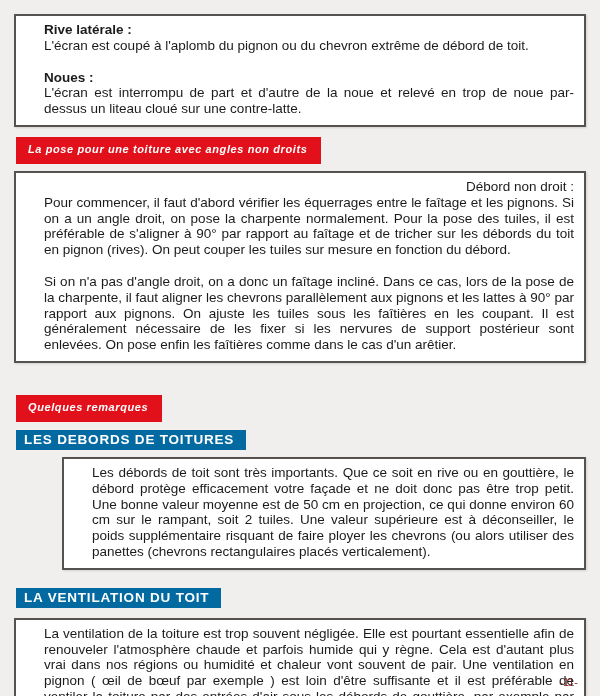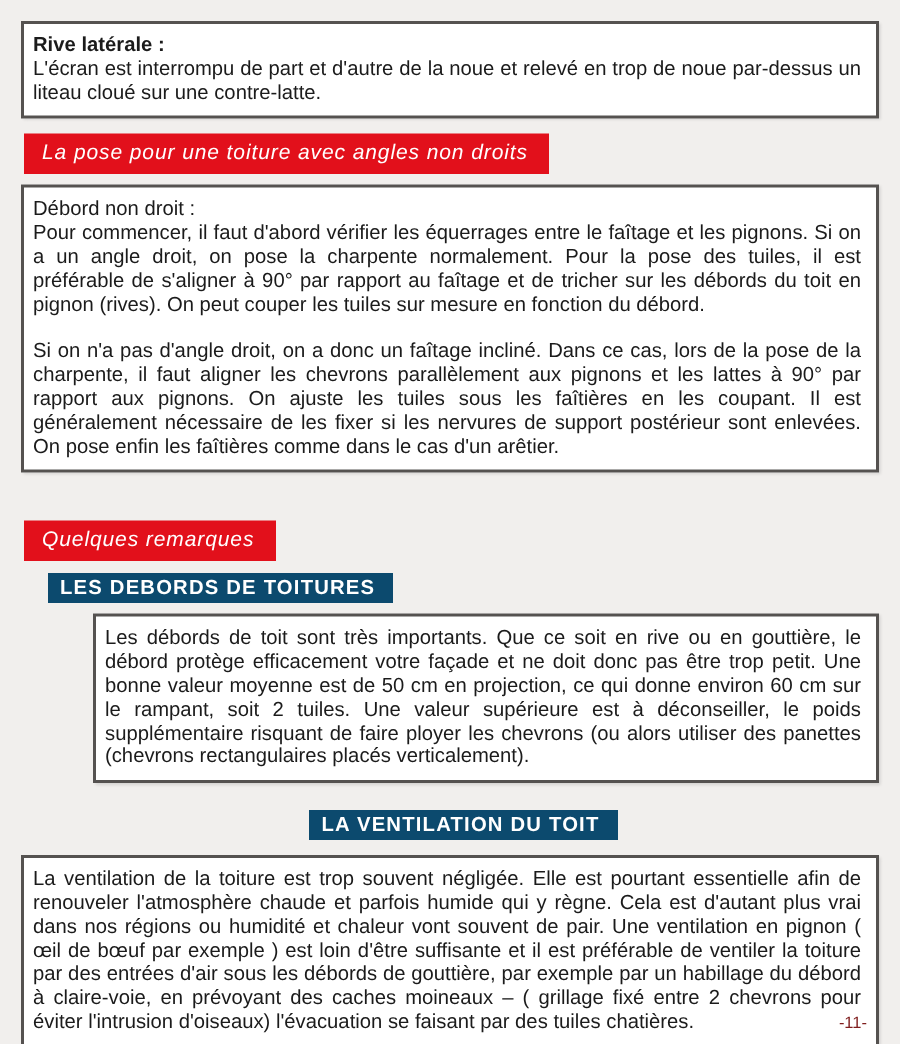--- a/index.html
+++ b/index.html
@@ -13,77 +13,79 @@
   .page {
     box-sizing: border-box;
     width: 600px; height: 696px;
     padding: 14px 14px 0 14px;
     position: relative;
   }
   .box {
     background: #ffffff;
     border: 2px solid #555250;
     box-shadow: 1px 1px 2px rgba(0,0,0,0.12);
-    padding: 6px 10px 8px 6px;
+    padding: 6px 10px 8px 28px;
     font-size: 13.5px;
     line-height: 15.8px;
   }
   .box p { margin: 0; text-align: justify; }
   .box p.head { font-weight: bold; text-align: left; }
-  .box p.plain-head { text-align: left; }
+  .box p.plain-head { text-align: right; }
   .box p.gap { margin-top: 16px; }
 
   .red-banner {
     display: inline-block;
     background: #e2101b;
     color: #ffffff;
-    font-weight: normal;
+    font-weight: bold;
     font-style: italic;
-    font-size: 14px;
+    font-size: 11px;
     line-height: 19px;
     letter-spacing: 0.6px;
     padding: 3px 14px 5px 12px;
     margin-left: 2px;
   }
   .gray-banner {
     display: inline-block;
-    background: #0c4a6e;
+    background: #0369a1;
     color: #ffffff;
     font-weight: bold;
     font-size: 13.5px;
     line-height: 15px;
     letter-spacing: 0.8px;
     padding: 2px 12px 3px 8px;
-    margin-left: 18px;
+    margin-left: 2px;
   }
 
   .mt-banner1 { margin-top: 10px; }
   .mt-box2   { margin-top: 7px; }
   .mt-banner2{ margin-top: 32px; }
   .mt-gray1  { margin-top: 8px; }
   .mt-box3   { margin-top: 7px; margin-left: 48px; }
-  .mt-gray2  { margin-top: 18px; text-align: center; }
+  .mt-gray2  { margin-top: 18px; }
   .mt-box4   { margin-top: 10px; }
 
   .page-number {
     position: absolute;
     right: 22px;
     bottom: 8px;
     font-weight: normal;
     font-size: 11px;
     color: #7f1d1d;
   }
 </style>
 </head>
 <body>
 
 <div class="page">
 
   <section class="box">
     <p class="head">Rive latérale :</p>
+    <p>L'écran est coupé à l'aplomb du pignon ou du chevron extrême de débord de toit.</p>
+    <p class="head gap">Noues :</p>
     <p>L'écran est interrompu de part et d'autre de la noue et relevé en trop de noue par-dessus un liteau cloué sur une contre-latte.</p>
   </section>
 
   <div class="mt-banner1">
     <span class="red-banner">La pose pour une toiture avec angles non droits</span>
   </div>
 
   <section class="box mt-box2">
     <p class="plain-head">Débord non droit :</p>
     <p>Pour commencer, il faut d'abord vérifier les équerrages entre le faîtage et les pignons. Si on a un angle droit, on pose la charpente normalement. Pour la pose des tuiles, il est préférable de s'aligner à 90° par rapport au faîtage et de tricher sur les débords du toit en pignon (rives). On peut couper les tuiles sur mesure en fonction du débord.</p>

